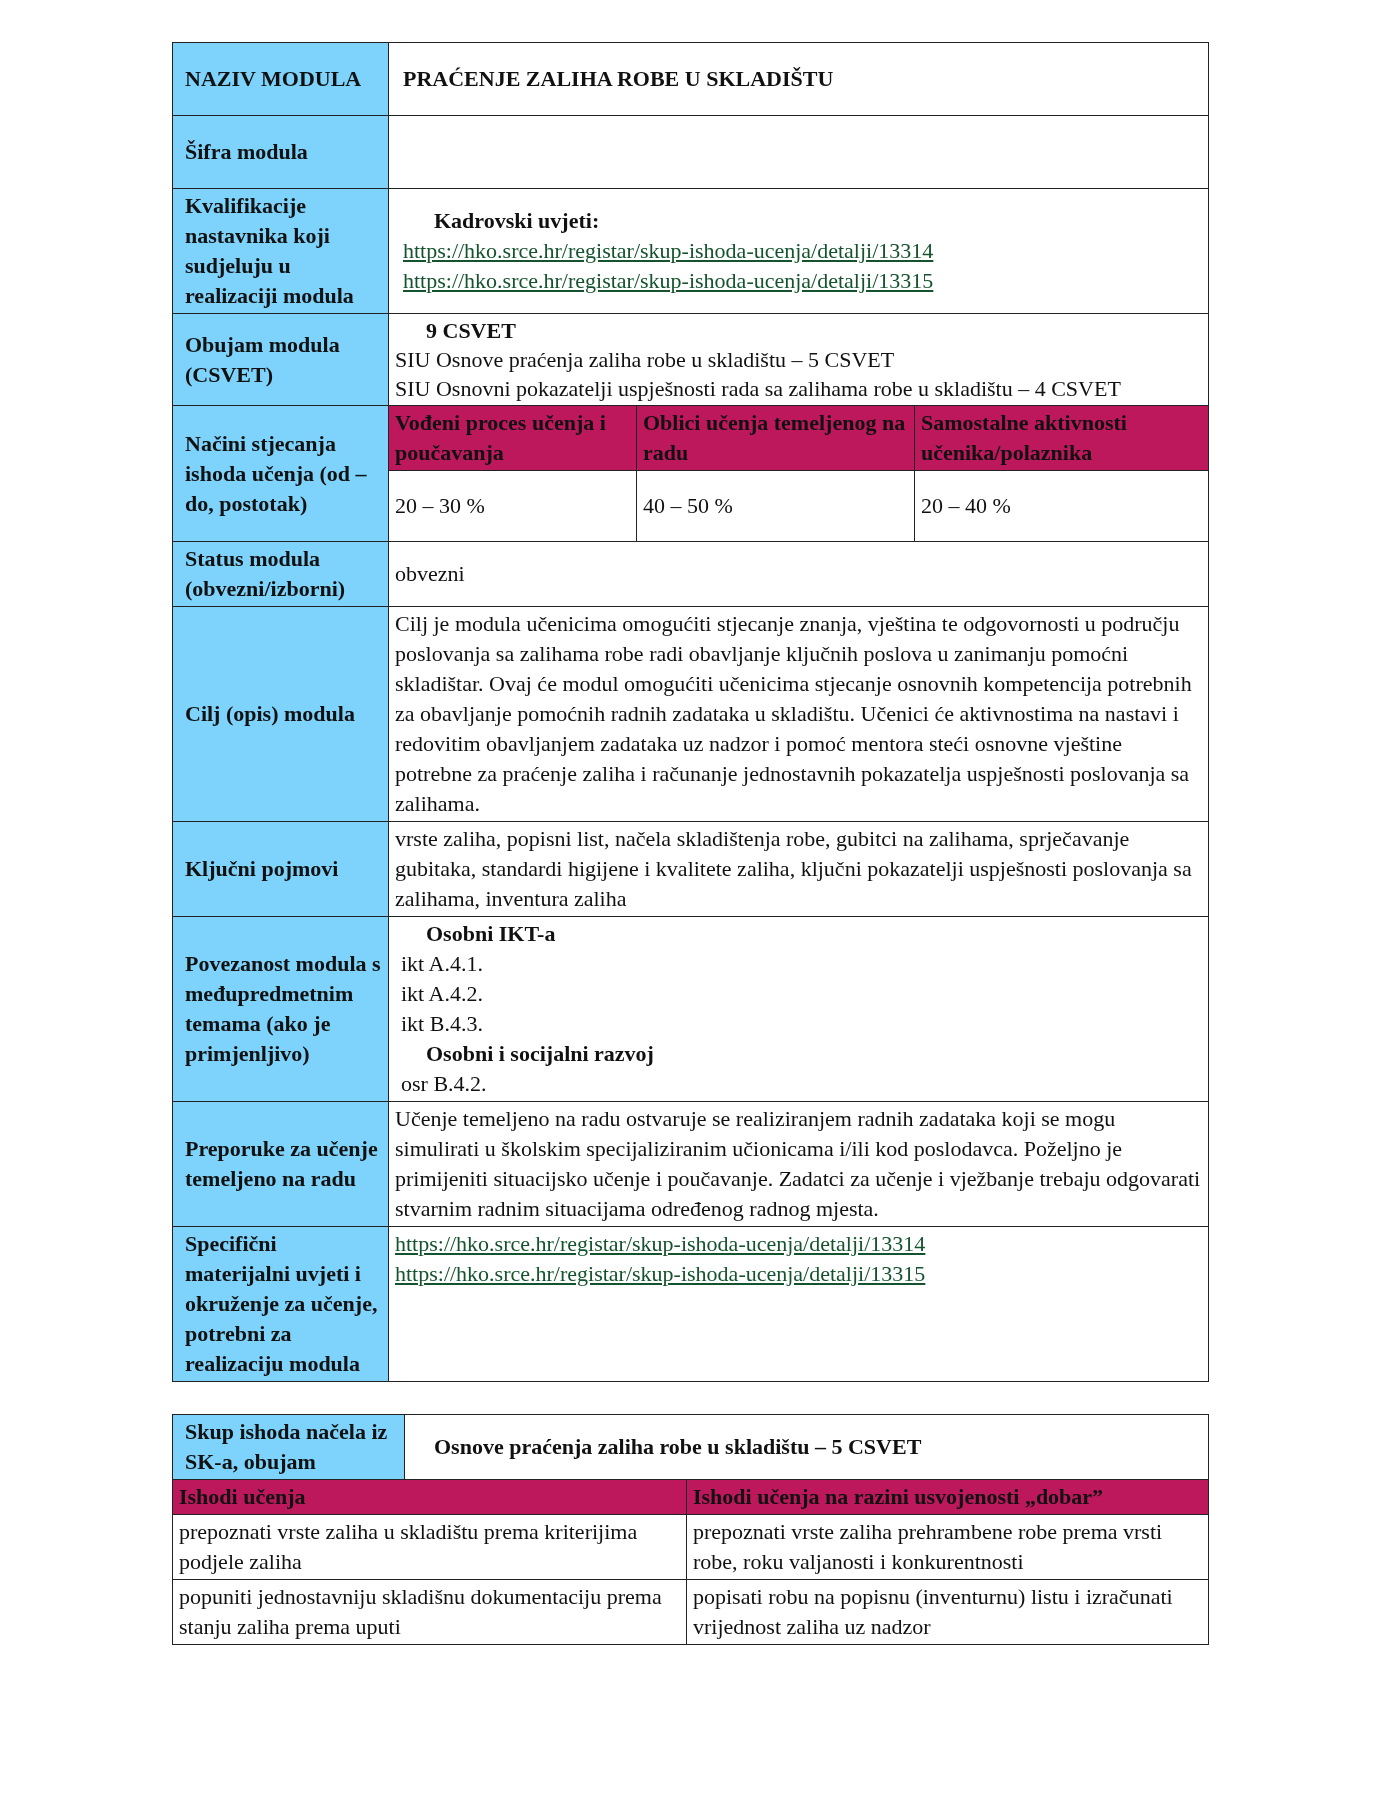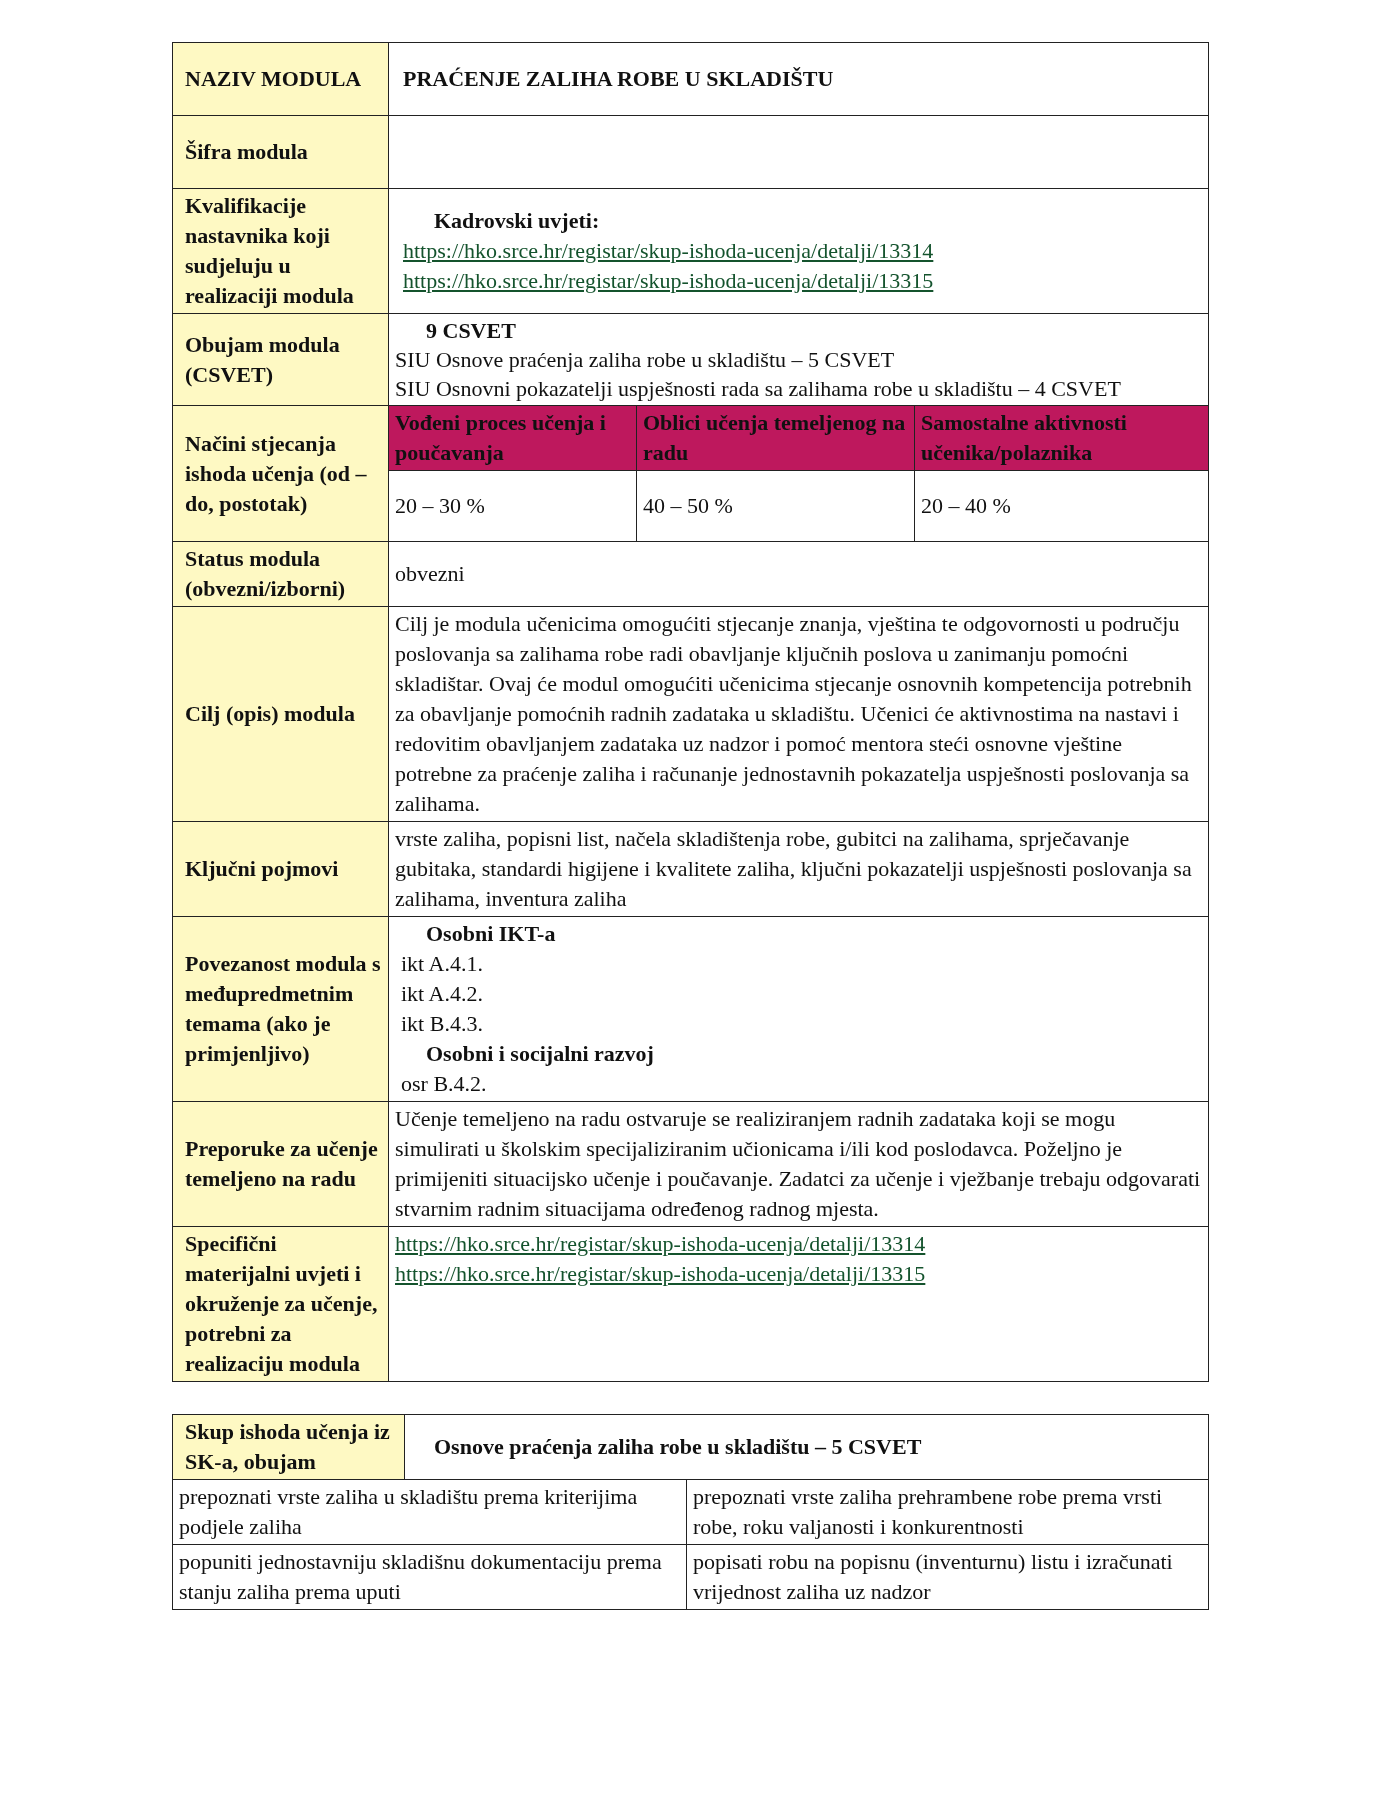--- a/index.html
+++ b/index.html
@@ -1,20 +1,20 @@
 <!DOCTYPE html>
 <html><head>
 <meta charset="utf-8">
 <style>
   html, body { margin: 0; padding: 0; background: #ffffff; }
   body { width: 1386px; height: 1797px; position: relative; font-family: "Liberation Serif", "DejaVu Serif", serif; color: #111; }
   .page { position: absolute; left: 172px; top: 42px; width: 1036px; }
   table { border-collapse: collapse; width: 1036px; table-layout: fixed; }
   td { border: 1.5px solid #222; vertical-align: middle; padding: 2px 6px; font-size: 22px; line-height: 30px; }
-  td.lab { background: #fef9c3; font-weight: bold; width: 216px; padding-left: 12px; }
+  td.lab { background: #7dd3fc; font-weight: bold; width: 216px; padding-left: 12px; }
   td.hdr { background: #be185d; font-weight: bold; }
   .b { font-weight: bold; margin-left: 31px; }
   a.link { color: #14532d; text-decoration: underline; display: block; }
   .center { text-align: left; }
   .ind { padding-left: 6px; }
   .t2 { margin-top: 32px; }
   .row-naziv td { height: 68px; }
   .row-sifra td { height: 68px; }
 </style>
 </head>
@@ -102,22 +102,26 @@
     </table>
 
   <table class="t2">
     <colgroup>
         <col style="width:232px">
         <col style="width:282px">
         <col style="width:522px">
       </colgroup>
     <tbody>
         <tr>
-      <td class="lab" style="width:auto">Skup ishoda učenja iz SK-a, obujam</td>
+      <td class="lab" style="width:auto">Skup ishoda načela iz SK-a, obujam</td>
       <td colspan="2" class="b" style="padding-left:29px">Osnove praćenja zaliha robe u skladištu – 5 CSVET</td>
+    </tr>
+    <tr>
+      <td colspan="2" class="hdr">Ishodi učenja</td>
+      <td class="hdr">Ishodi učenja na razini usvojenosti „dobar”</td>
     </tr>
     <tr>
       <td colspan="2" style="vertical-align:top">prepoznati vrste zaliha u skladištu prema kriterijima podjele zaliha</td>
       <td style="vertical-align:top">prepoznati vrste zaliha prehrambene robe prema vrsti robe, roku valjanosti i konkurentnosti</td>
     </tr>
     <tr>
       <td colspan="2" style="vertical-align:top">popuniti jednostavniju skladišnu dokumentaciju prema stanju zaliha prema uputi</td>
       <td style="vertical-align:top">popisati robu na popisnu (inventurnu) listu i izračunati vrijednost zaliha uz nadzor</td>
     </tr>
   </tbody>

